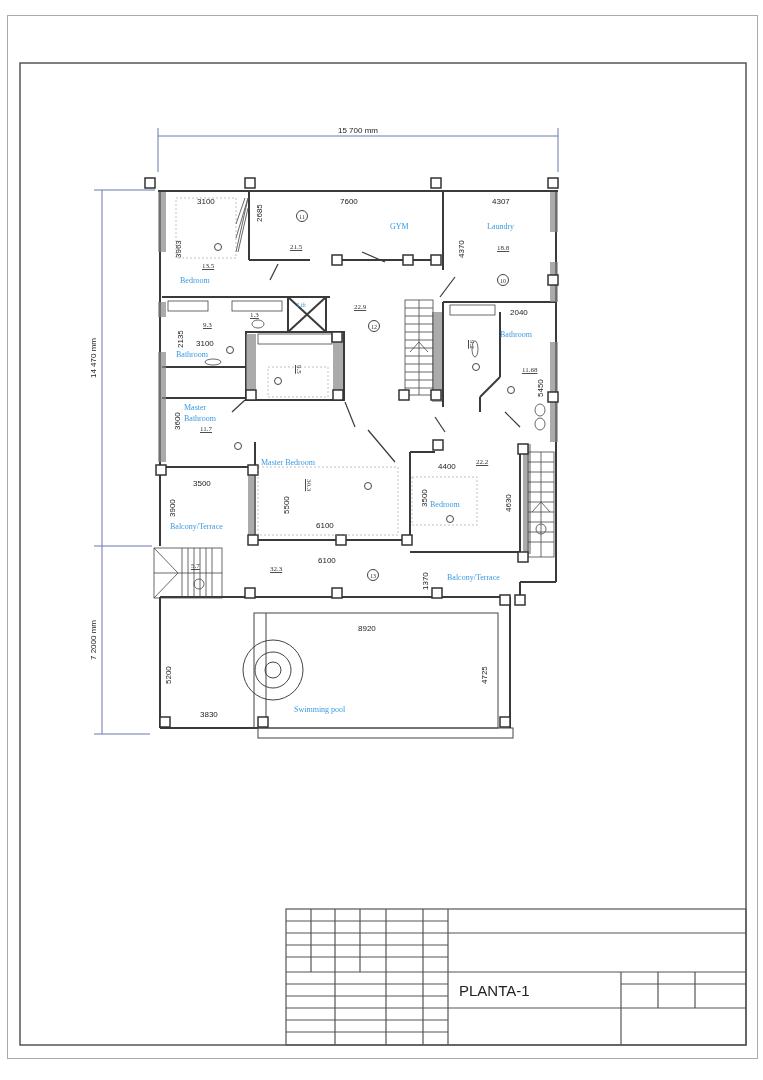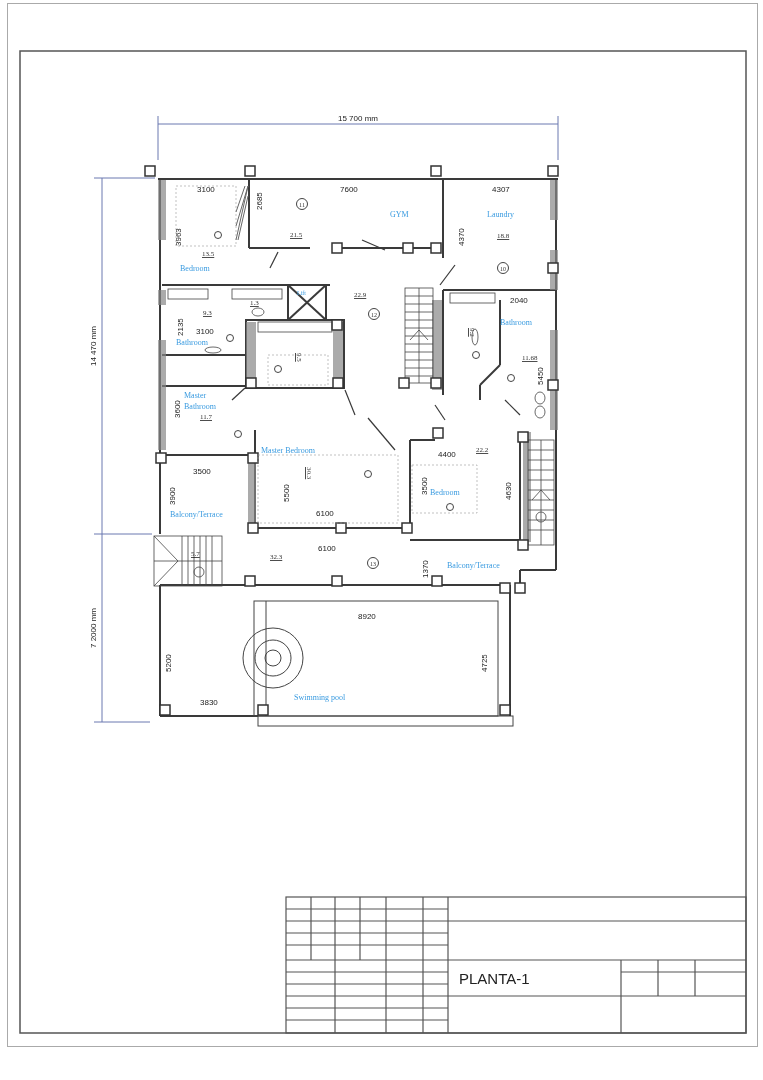--- a/index.html
+++ b/index.html
@@ -1,17 +1,17 @@
 <!DOCTYPE html>
 <html><head>
 <meta charset="utf-8">
 <style>
   html, body { margin: 0; padding: 0; background: #ffffff; }
   body { width: 763px; height: 1080px; position: relative; overflow: hidden; font-family: "Liberation Sans", sans-serif; }
-  #sheet { position: absolute; left: 0; top: 0; width: 763px; height: 799px; }
+  #sheet { position: absolute; left: 0; top: 12px; width: 763px; height: 799px; }
   svg text { font-family: "Liberation Serif", serif; }
   .dim { font-family: "Liberation Sans", sans-serif; fill: #222; }
   .room { font-family: "Liberation Serif", serif; fill: #3a9be0; }
   .area { font-family: "Liberation Serif", serif; fill: #333; }
   .title { font-family: "Liberation Sans", sans-serif; fill: #222; }
 </style>
 </head>
 <body>
 
 <div id="sheet">

